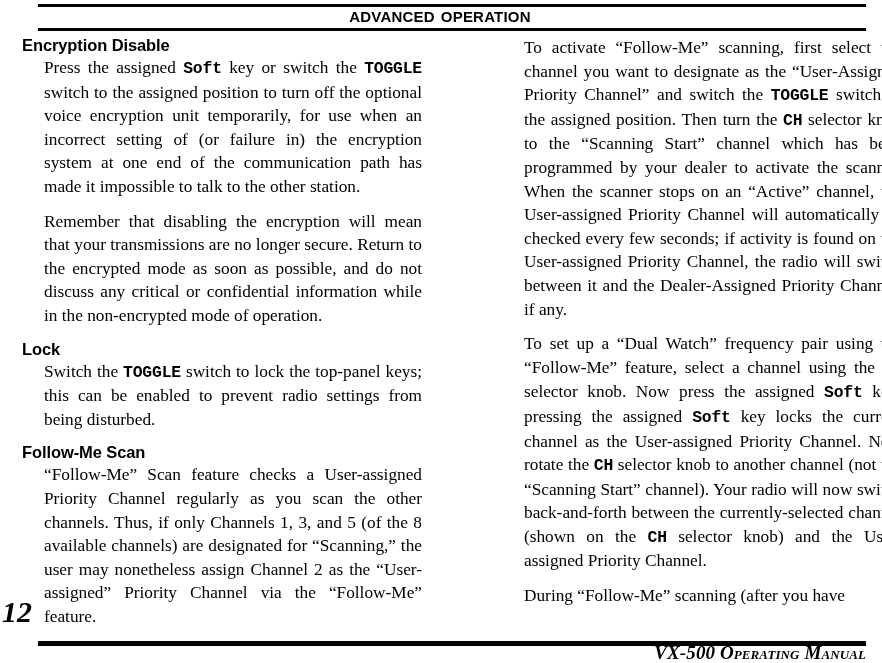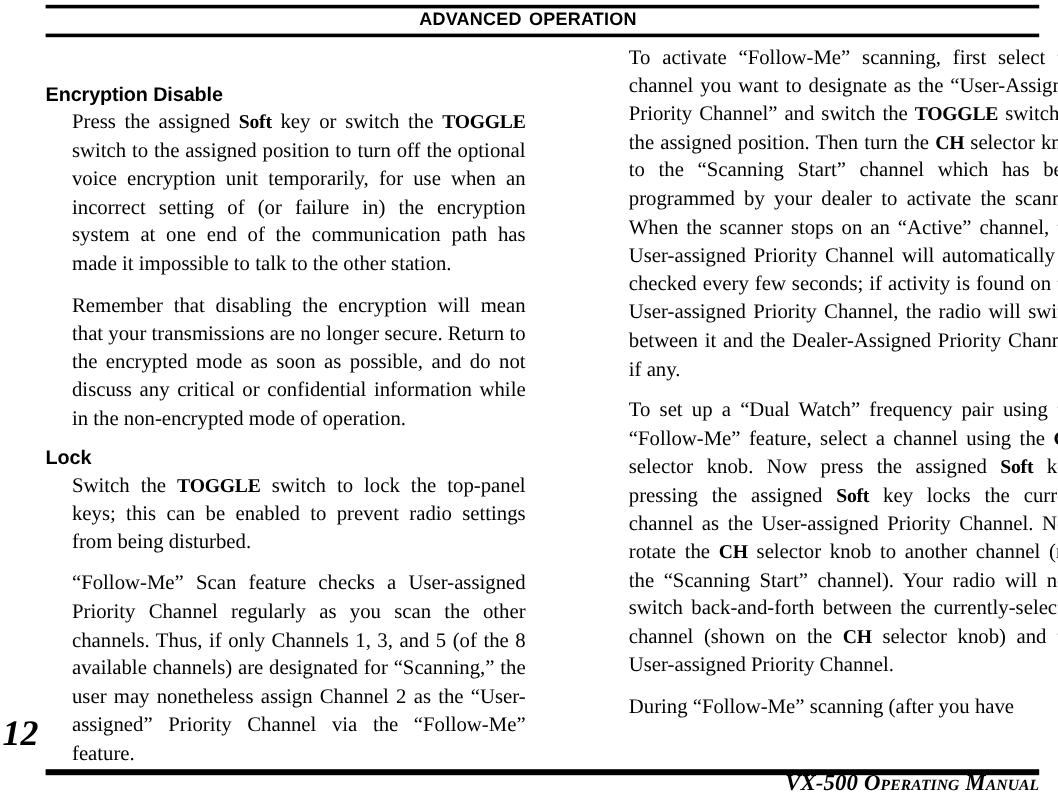--- a/index.html
+++ b/index.html
@@ -54,21 +54,21 @@
     text-transform: lowercase;
   }
   .header-title::first-letter {  }
 
   
   .col {
     position: absolute;
     top: 36px;
     width: 400px;
   }
-  .col-left  { left: 38px; margin-top: 34px; }
+  .col-left  { left: 22px; }
   .col-right { left: 466px; margin-left: 36px; }
 
   h2.section-heading {
     font-family: "Liberation Sans", "DejaVu Sans", sans-serif;
     font-weight: bold;
     font-size: 16.5px;
     line-height: 19px;
     margin: 0 0 1px 0;
     padding: 0;
     letter-spacing: -0.1px;
@@ -81,21 +81,21 @@
     line-height: 23.6px;
     text-align: justify;
     text-justify: inter-word;
     hyphens: manual;
   }
   .para + .para { margin-top: 11px; }
   h2.section-heading + .para { margin-top: 1px; }
   .para + h2.section-heading { margin-top: 12px; }
 
   .para b, .kw {
-    font-family: Liberation Serif, serif;
+    font-family: Liberation Mono, monospace;
     font-weight: bold;
     font-size: 16.4px;
     letter-spacing: -0.2px;
   }
 
   
   .footer-rule {
     position: absolute;
     left: 38px;
     top: 641px;
@@ -135,20 +135,21 @@
   <div class="header-rule-top"></div>
   <div class="header-title">Advanced Operation</div>
   <div class="header-rule-bottom"></div>
 
   <div class="col col-left" id="left-column">
       <h2 class="section-heading">Encryption Disable</h2>
       <p class="para"><span>Press the assigned </span><span class="kw">Soft</span><span> key or switch the </span><span class="kw">TOGGLE</span><span> switch to the assigned position to turn off the optional voice encryption unit temporarily, for use when an incorrect setting of (or failure in) the encryption system at one end of the communication path has made it impossible to talk to the other station.</span></p>
       <p class="para"><span>Remember that disabling the encryption will mean that your transmissions are no longer secure. Return to the encrypted mode as soon as possible, and do not discuss any critical or confidential information while in the non-encrypted mode of operation.</span></p>
       <h2 class="section-heading">Lock</h2>
       <p class="para"><span>Switch the </span><span class="kw">TOGGLE</span><span> switch to lock the top-panel keys; this can be enabled to prevent radio settings from being disturbed.</span></p>
+      <h2 class="section-heading">Follow-Me Scan</h2>
       <p class="para"><span>“Follow-Me” Scan feature checks a User-assigned Priority Channel regularly as you scan the other channels. Thus, if only Channels 1, 3, and 5 (of the 8 available channels) are designated for “Scanning,” the user may nonetheless assign Channel 2 as the “User-assigned” Priority Channel via the “Follow-Me” feature.</span></p>
     </div>
   <div class="col col-right" id="right-column">
       <p class="para"><span>To activate “Follow-Me” scanning, first select the channel you want to designate as the “User-Assigned Priority Channel” and switch the </span><span class="kw">TOGGLE</span><span> switch to the assigned position. Then turn the </span><span class="kw">CH</span><span> selector knob to the “Scanning Start” channel which has been programmed by your dealer to activate the scanner. When the scanner stops on an “Active” channel, the User-assigned Priority Channel will automatically be checked every few seconds; if activity is found on the User-assigned Priority Channel, the radio will switch between it and the Dealer-Assigned  Priority Channel, if any.</span></p>
       <p class="para"><span>To set up a “Dual Watch” frequency pair using the “Follow-Me” feature, select a channel using the </span><span class="kw">CH</span><span> selector knob. Now press the assigned </span><span class="kw">Soft</span><span> key; pressing the assigned </span><span class="kw">Soft</span><span> key locks the current channel as the User-assigned Priority Channel. Now rotate the </span><span class="kw">CH</span><span> selector knob to another channel (not the “Scanning Start” channel). Your radio will now switch back-and-forth between the currently-selected channel (shown on the </span><span class="kw">CH</span><span> selector knob) and the User-assigned Priority Channel.</span></p>
       <p class="para"><span>During “Follow-Me” scanning (after you have</span></p>
     </div>
 
   <div class="footer-rule"></div>
   <div class="page-number">12</div>

